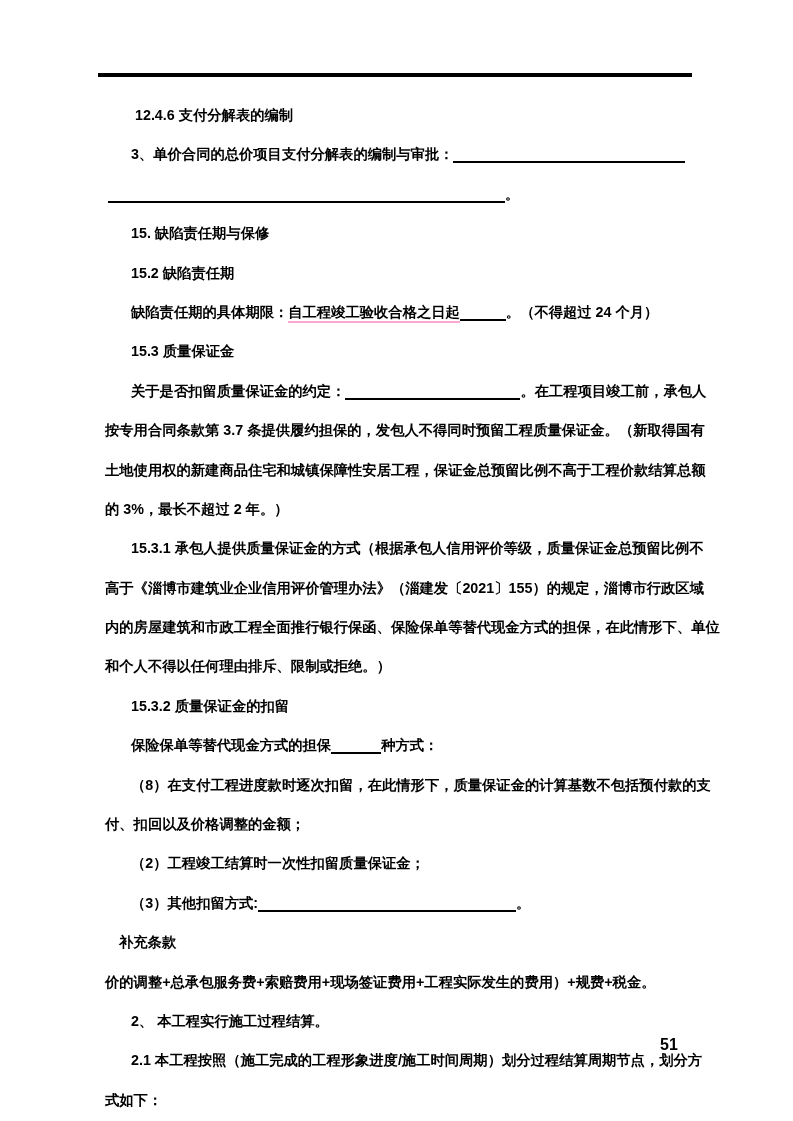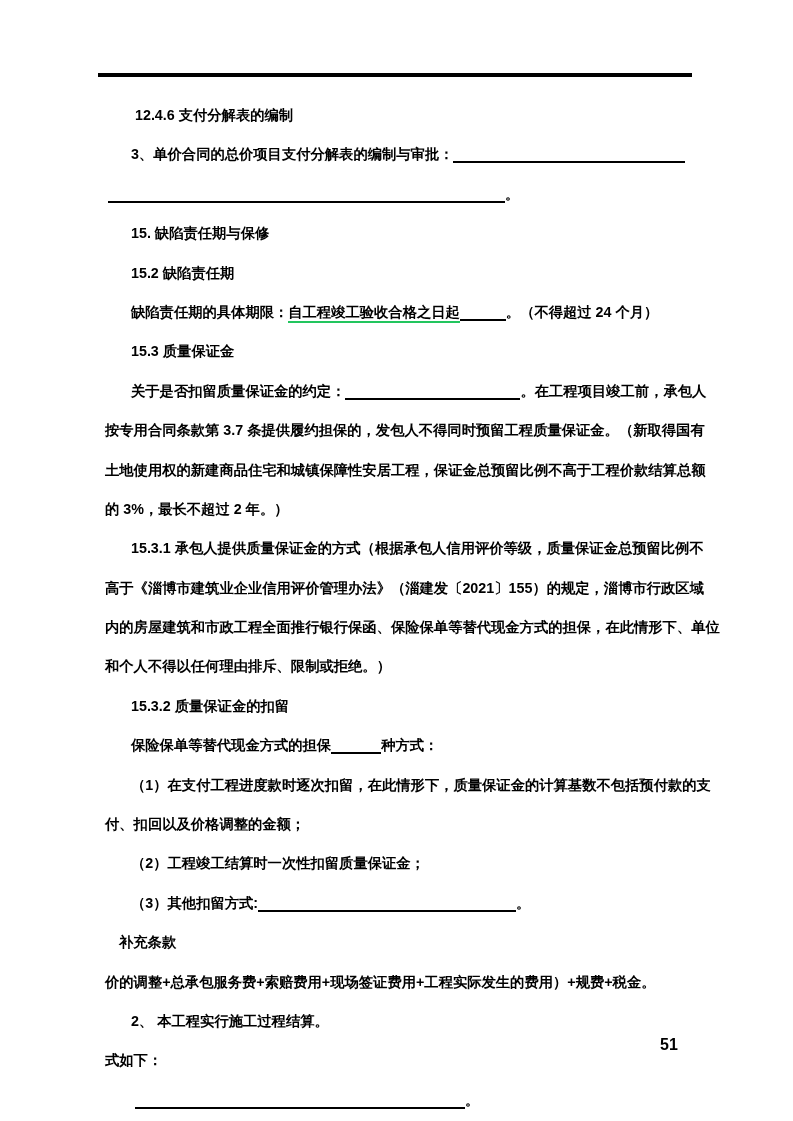--- a/index.html
+++ b/index.html
@@ -10,21 +10,21 @@
   }
   .header-rule{position:absolute;left:98px;top:73px;width:594px;height:4px;background:#000;}
   .content{position:absolute;left:97px;top:92px;width:603px;font-size:14.3px;}
   .content p{margin:8px;height:31.4px;line-height:31.4px;white-space:nowrap;}
   .fill{text-align:justify;text-align-last:justify;}
   .ind3{padding-left:3px;}
   .ind14{padding-left:14px;}
   .ind26{padding-left:26px;}
   .ind30{padding-left:30px;}
   .blank{display:inline-block;height:16px;vertical-align:-4px;border-bottom:2px solid #000;}
-  .ul-text{border-bottom:2px solid #22c55e;padding-bottom:1px;}
+  .ul-text{border-bottom:2px solid #f9a8d4;padding-bottom:1px;}
   .w46{width:46px;}
   .w50{width:50px;}
   .w175{width:175px;}
   .w200{width:200px;}
   .w232{width:232px;}
   .w258{width:258px;}
   .w330{width:330px;}
   .w397{width:397px;}
   .page-number{position:absolute;left:660px;top:1035px;font-size:16px;line-height:20px;}
 </style>
@@ -62,36 +62,37 @@
     <p class="fill"><span>高于《淄博市建筑业企业信用评价管理办法》（淄建发〔2021〕155）的规定，淄博市行政区域</span></p>
 
     <p class="fill"><span>内的房屋建筑和市政工程全面推行银行保函、保险保单等替代现金方式的担保，在此情形下、单位</span></p>
 
     <p><span>和个人不得以任何理由排斥、限制或拒绝。）</span></p>
 
     <p class="ind26"><span>15.3.2 质量保证金的扣留</span></p>
 
     <p class="ind26"><span>保险保单等替代现金方式的担保</span><span class="blank w50"></span><span>种方式：</span></p>
 
-    <p class="ind26 fill"><span>（1）在支付工程进度款时逐次扣留，在此情形下，质量保证金的计算基数不包括预付款的支</span></p>
+    <p class="ind26 fill"><span>（8）在支付工程进度款时逐次扣留，在此情形下，质量保证金的计算基数不包括预付款的支</span></p>
 
     <p><span>付、扣回以及价格调整的金额；</span></p>
 
     <p class="ind26"><span>（2）工程竣工结算时一次性扣留质量保证金；</span></p>
 
     <p class="ind26"><span>（3）其他扣留方式:</span><span class="blank w258"></span><span>。</span></p>
 
 
     <p class="ind14"><span>补充条款</span></p>
 
 
     <p><span>价的调整+总承包服务费+索赔费用+现场签证费用+工程实际发生的费用）+规费+税金。</span></p>
 
     <p class="ind26"><span>2、 本工程实行施工过程结算。</span></p>
 
+    <p class="ind26 fill"><span>2.1 本工程按照（施工完成的工程形象进度/施工时间周期）划分过程结算周期节点，划分方</span></p>
 
     <p><span>式如下：</span></p>
 
     <p class="ind30"><span class="blank w330"></span><span>。</span></p>
   </main>
 
   <div class="page-number">51</div>
 </div>
 
 </body></html>

